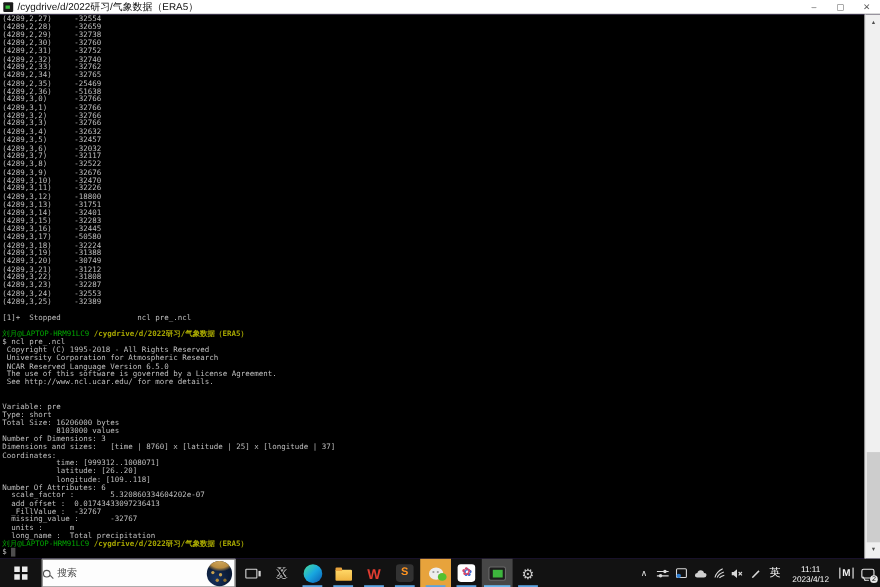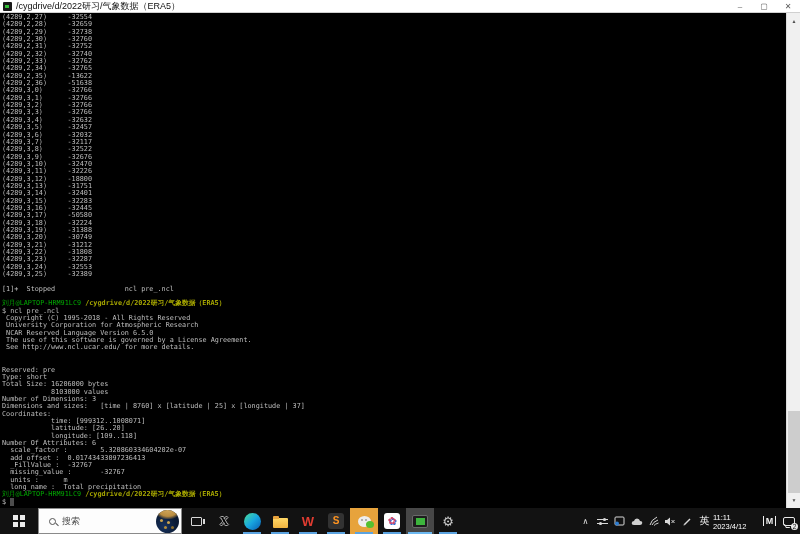--- a/index.html
+++ b/index.html
@@ -25,21 +25,21 @@
   .scrollbar{position:absolute;top:0;right:0;bottom:0;width:14px;background:#f0f0f0;border-left:1px solid #dcdcdc}
   .sb-arrow{position:absolute;left:0;width:14px;height:12px;display:flex;align-items:center;justify-content:center;font-size:5px;color:#505050}
   .sb-up{top:2px}
   .sb-down{bottom:2px}
   .sb-thumb{position:absolute;left:1px;width:12px;top:398px;height:82px;background:#cdcdcd}
 
   
   .taskbar{position:absolute;bottom:0;left:0;right:0;height:26px;background:#121212;display:flex;align-items:center}
   .start{width:38px;height:26px;display:flex;align-items:center;justify-content:center}
   .winlogo{width:12px;height:12px;background-image:linear-gradient(#ececec,#ececec),linear-gradient(#ececec,#ececec),linear-gradient(#ececec,#ececec),linear-gradient(#ececec,#ececec);background-size:5px 5px;background-position:0 0,7px 0,0 7px,7px 7px;background-repeat:no-repeat}
-  .searchbox{width:144px;height:26px;background:#fdfdfd;border:1px solid #8a8a8a;display:flex;align-items:center;gap:6px;padding-left:10px;position:relative}
+  .searchbox{width:176px;height:26px;background:#fdfdfd;border:1px solid #8a8a8a;display:flex;align-items:center;gap:6px;position:relative}
   .mag{width:7px;height:7px;border:1.2px solid #555;border-radius:50%;position:relative;flex:0 0 auto}
   .mag::after{content:"";position:absolute;width:4px;height:1.2px;background:#555;transform:rotate(45deg);right:-3.5px;bottom:-1.5px}
   .search-text{font-size:9px;color:#4a4a4a}
   .globe{position:absolute;right:2px;top:1px;width:23px;height:23px;border-radius:50%;background:radial-gradient(circle at 35% 70%,#16325f 0%,#0b1b36 55%,#09152a 100%);overflow:hidden}
   .globe::before{content:"";position:absolute;left:-2px;top:-3px;width:28px;height:12px;background:radial-gradient(ellipse at 50% 0%,#d9b36a 0%,#b98c3f 55%,transparent 75%)}
   .globe::after{content:"";position:absolute;left:4px;top:9px;width:3px;height:3px;background:#c9a24d;border-radius:50%;box-shadow:7px 2px 0 #c9a24d,4px 7px 0 #b38c3a,11px 7px 0 #8a6c2c}
 
   .cell{width:28px;height:26px;display:flex;align-items:center;justify-content:center;position:relative;flex:0 0 auto}
   .cell.run::after{content:"";position:absolute;bottom:0;left:5px;right:5px;height:2px;background:#5ba3e0}
   .cell.active{background:#474747}
@@ -60,21 +60,21 @@
   .wc-icon::after{content:"";position:absolute;left:3px;top:3px;width:2px;height:2px;background:#9a9a9a;border-radius:50%;box-shadow:4px 0 0 #9a9a9a}
   .knot-icon{width:16px;height:16px;background:#fff;border-radius:3px;display:flex;align-items:center;justify-content:center}
   .knot-icon span{font-size:10px;color:#d6486b;text-shadow:1px 1px 0 #3b6fd4;line-height:1}
   .term-icon{width:16px;height:13px;background:#1d1d1d;border:1px solid #6a6a6a;border-radius:2px;display:flex;align-items:center;justify-content:center}
   .term-icon span{width:9px;height:7px;background:#3db53d;display:block}
   .gear-icon{font-size:13px;color:#c9c9c9;line-height:1}
 
   .tray{margin-left:auto;display:flex;align-items:center;height:26px}
   .tray-item{width:17px;height:26px;display:flex;align-items:center;justify-content:center;color:#e0e0e0;font-size:8px;flex:0 0 auto}
   .ime{font-size:10px;color:#fff}
-  .clock{width:48px;text-align:left;color:#fff;font-size:7.5px;line-height:9px;padding-top:1px}
+  .clock{width:48px;text-align:center;color:#fff;font-size:7.5px;line-height:9px;padding-top:1px}
   .m-icon{font-size:9px;font-weight:bold;color:#f0f0f0;border-left:1px solid #f0f0f0;border-right:1px solid #f0f0f0;padding:0 2px;line-height:10px}
   .notif{width:22px;height:26px;display:flex;align-items:center;justify-content:center;position:relative}
   .bubble{width:12px;height:9px;border:1px solid #e8e8e8;border-radius:2px;position:relative}
   .bubble::after{content:"";position:absolute;left:1px;bottom:-3px;width:3px;height:3px;border-left:1px solid #e8e8e8;border-bottom:1px solid #e8e8e8;transform:skewX(30deg)}
   .badge{position:absolute;right:2px;bottom:4px;font-size:6.5px;color:#121212;background:#e8e8e8;border-radius:50%;width:7px;height:7px;line-height:7px;text-align:center}
   svg.tray-g{display:block}
 </style>
 </head>
 <body>
 
@@ -99,21 +99,21 @@
   <div class="terminal">
     <div class="term-output">
         <div class="tl"><span>(4289,2,27)     -32554</span></div>
         <div class="tl"><span>(4289,2,28)     -32659</span></div>
         <div class="tl"><span>(4289,2,29)     -32738</span></div>
         <div class="tl"><span>(4289,2,30)     -32760</span></div>
         <div class="tl"><span>(4289,2,31)     -32752</span></div>
         <div class="tl"><span>(4289,2,32)     -32740</span></div>
         <div class="tl"><span>(4289,2,33)     -32762</span></div>
         <div class="tl"><span>(4289,2,34)     -32765</span></div>
-        <div class="tl"><span>(4289,2,35)     -13622</span></div>
+        <div class="tl"><span>(4289,2,35)     -25469</span></div>
         <div class="tl"><span>(4289,2,36)     -51638</span></div>
         <div class="tl"><span>(4289,3,0)      -32766</span></div>
         <div class="tl"><span>(4289,3,1)      -32766</span></div>
         <div class="tl"><span>(4289,3,2)      -32766</span></div>
         <div class="tl"><span>(4289,3,3)      -32766</span></div>
         <div class="tl"><span>(4289,3,4)      -32632</span></div>
         <div class="tl"><span>(4289,3,5)      -32457</span></div>
         <div class="tl"><span>(4289,3,6)      -32032</span></div>
         <div class="tl"><span>(4289,3,7)      -32117</span></div>
         <div class="tl"><span>(4289,3,8)      -32522</span></div>
@@ -139,21 +139,21 @@
         <div class="tl"><span>&nbsp;</span></div>
         <div class="tl"><span class="green">刘月@LAPTOP-HRM91LC9</span><span> </span><span class="yellow">/cygdrive/d/2022研习/气象数据（ERA5）</span></div>
         <div class="tl"><span>$ ncl pre_.ncl</span></div>
         <div class="tl"><span> Copyright (C) 1995-2018 - All Rights Reserved</span></div>
         <div class="tl"><span> University Corporation for Atmospheric Research</span></div>
         <div class="tl"><span> NCAR Reserved Language Version 6.5.0</span></div>
         <div class="tl"><span> The use of this software is governed by a License Agreement.</span></div>
         <div class="tl"><span> See http://www.ncl.ucar.edu/ for more details.</span></div>
         <div class="tl"><span>&nbsp;</span></div>
         <div class="tl"><span>&nbsp;</span></div>
-        <div class="tl"><span>Reserved: pre</span></div>
+        <div class="tl"><span>Variable: pre</span></div>
         <div class="tl"><span>Type: short</span></div>
         <div class="tl"><span>Total Size: 16206000 bytes</span></div>
         <div class="tl"><span>            8103000 values</span></div>
         <div class="tl"><span>Number of Dimensions: 3</span></div>
         <div class="tl"><span>Dimensions and sizes:   [time | 8760] x [latitude | 25] x [longitude | 37]</span></div>
         <div class="tl"><span>Coordinates: </span></div>
         <div class="tl"><span>            time: [999312..1008071]</span></div>
         <div class="tl"><span>            latitude: [26..20]</span></div>
         <div class="tl"><span>            longitude: [109..118]</span></div>
         <div class="tl"><span>Number Of Attributes: 6</span></div>

